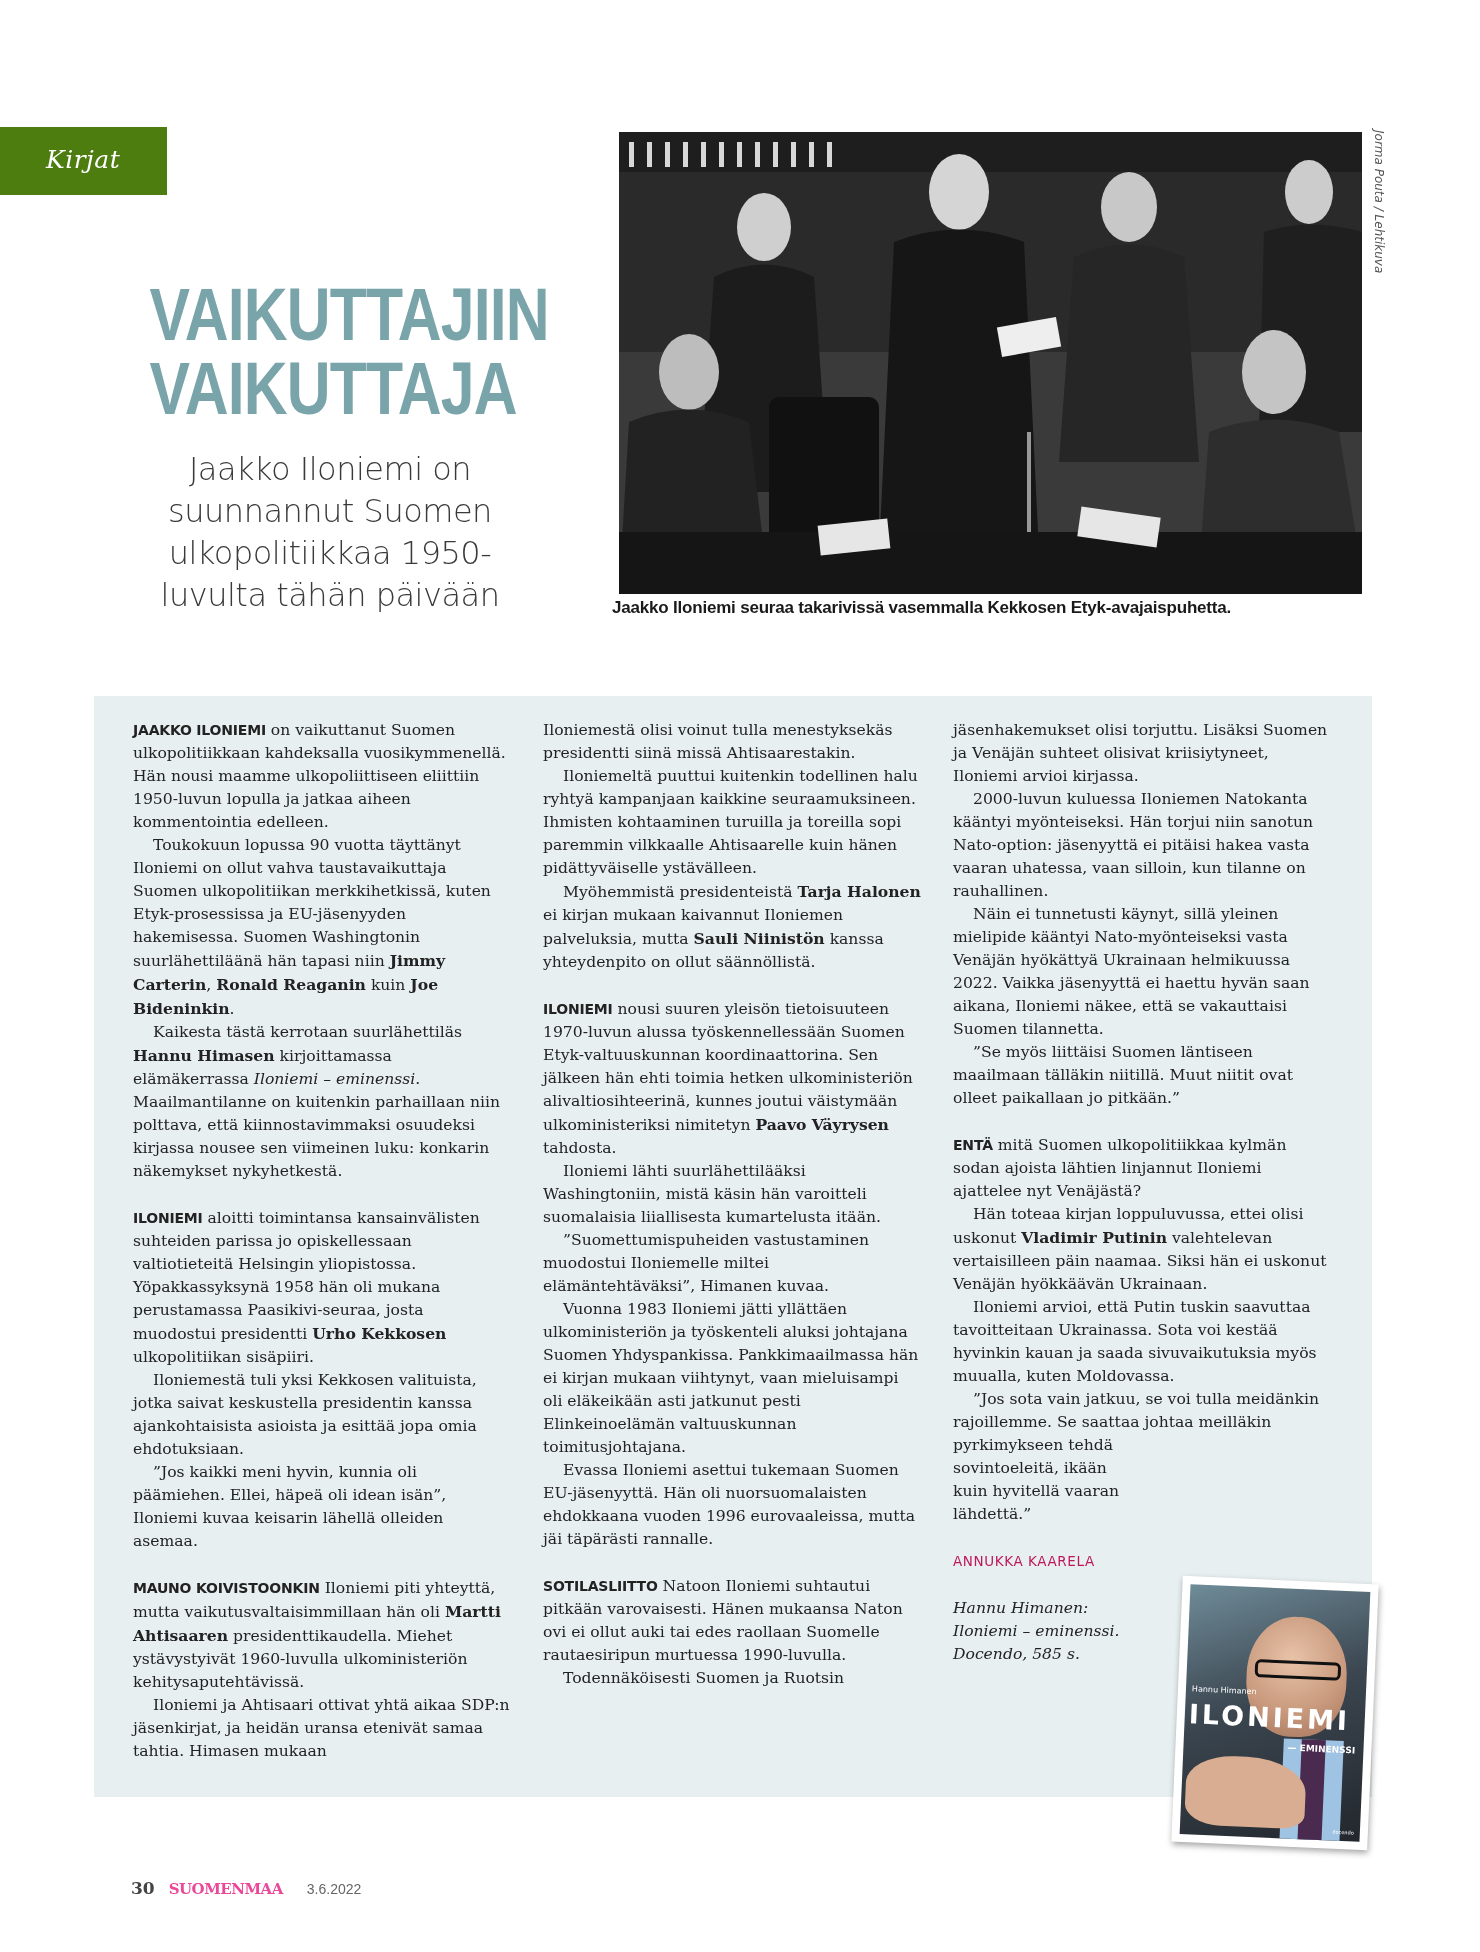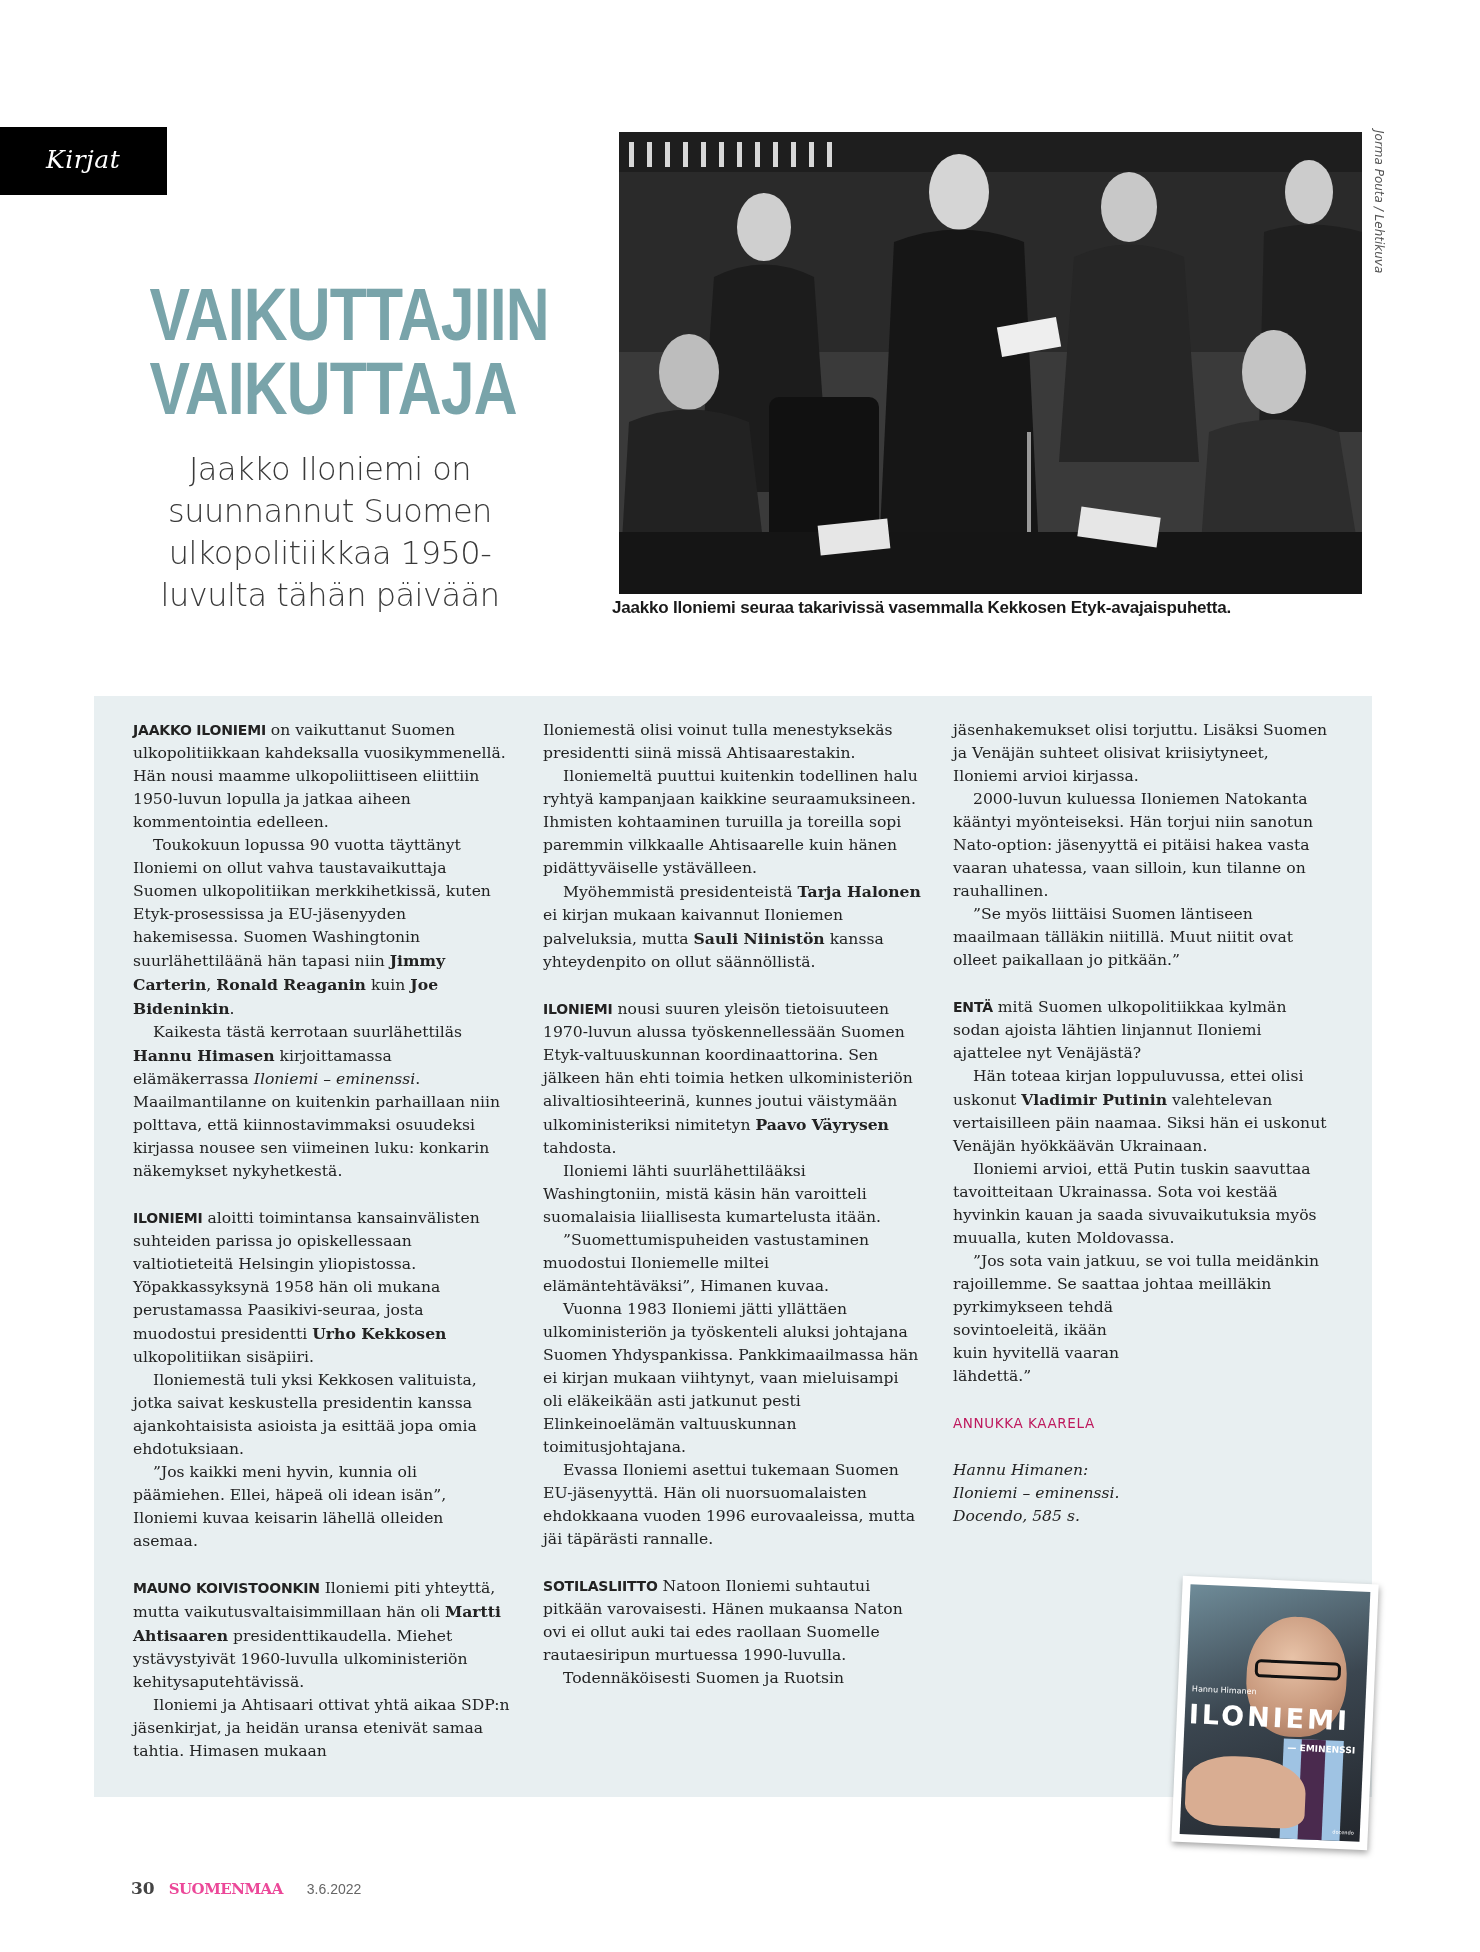--- a/index.html
+++ b/index.html
@@ -1,18 +1,18 @@
 <!DOCTYPE html>
 <html><head>
 <meta charset="utf-8">
 <style>
   html, body { margin:0; padding:0; background:#ffffff; }
   body { width:1480px; height:1952px; position:relative; overflow:hidden; font-family:"DejaVu Serif", serif; color:#1f1f1f; }
 
-  .section-tag { position:absolute; left:0; top:127px; width:167px; height:68px; background:#000000; }
+  .section-tag { position:absolute; left:0; top:127px; width:167px; height:68px; background:#4d7c0f; }
   .section-tag span { position:absolute; left:46px; top:18px; font-family:"DejaVu Serif", serif; font-style:italic; font-size:25px; color:#ffffff; letter-spacing:0.5px; }
 
   .headline { position:absolute; left:110px; top:228px; width:440px; text-align:center; font-family:"Liberation Sans", sans-serif; font-weight:bold; font-size:74px; line-height:74px; color:#79a4aa; letter-spacing:-1px; transform:scaleX(0.82); transform-origin:center top; }
   .headline div { white-space:nowrap; }
 
   .deck { position:absolute; left:130px; top:448px; width:400px; text-align:center; font-family:"DejaVu Sans", sans-serif; font-weight:200; font-size:32px; line-height:42px; color:#3a3a3a; letter-spacing:-0.5px; }
 
   .photo { position:absolute; left:619px; top:132px; width:743px; height:462px; background:#2b2b2b; overflow:hidden; }
   .photo svg { width:100%; height:100%; display:block; }
   .credit { position:absolute; left:1372px; top:130px; writing-mode:vertical-rl; font-family:"DejaVu Sans", sans-serif; font-style:italic; font-size:12px; color:#555; }
@@ -128,20 +128,21 @@
   <p><span>”Suomettumispuheiden vastustaminen muodostui Iloniemelle miltei elämäntehtäväksi”, Himanen kuvaa.</span></p>
   <p><span>Vuonna 1983 Iloniemi jätti yllättäen ulkoministeriön ja työskenteli aluksi johtajana Suomen Yhdyspankissa. Pankkimaailmassa hän ei kirjan mukaan viihtynyt, vaan mieluisampi oli eläkeikään asti jatkunut pesti Elinkeinoelämän valtuuskunnan toimitusjohtajana.</span></p>
   <p><span>Evassa Iloniemi asettui tukemaan Suomen EU-jäsenyyttä. Hän oli nuorsuomalaisten ehdokkaana vuoden 1996 eurovaaleissa, mutta jäi täpärästi rannalle.</span></p>
   <p class="lead"><span class="kicker">SOTILASLIITTO</span><span> Natoon Iloniemi suhtautui pitkään varovaisesti. Hänen mukaansa Naton ovi ei ollut auki tai edes raollaan Suomelle rautaesiripun murtuessa 1990-luvulla.</span></p>
   <p><span>Todennäköisesti Suomen ja Ruotsin</span></p>
 </div>
 
 <div class="col col3">
   <p class="first"><span>jäsenhakemukset olisi torjuttu. Lisäksi Suomen ja Venäjän suhteet olisivat kriisiytyneet, Iloniemi arvioi kirjassa.</span></p>
   <p><span>2000-luvun kuluessa Iloniemen Natokanta kääntyi myönteiseksi. Hän torjui niin sanotun Nato-option: jäsenyyttä ei pitäisi hakea vasta vaaran uhatessa, vaan silloin, kun tilanne on rauhallinen.</span></p>
+  <p><span>Näin ei tunnetusti käynyt, sillä yleinen mielipide kääntyi Nato-myönteiseksi vasta Venäjän hyökättyä Ukrainaan helmikuussa 2022. Vaikka jäsenyyttä ei haettu hyvän saan aikana, Iloniemi näkee, että se vakauttaisi Suomen tilannetta.</span></p>
   <p><span>”Se myös liittäisi Suomen läntiseen maailmaan tälläkin niitillä. Muut niitit ovat olleet paikallaan jo pitkään.”</span></p>
   <p class="lead"><span class="kicker">ENTÄ</span><span> mitä Suomen ulkopolitiikkaa kylmän sodan ajoista lähtien linjannut Iloniemi ajattelee nyt Venäjästä?</span></p>
   <p><span>Hän toteaa kirjan loppuluvussa, ettei olisi uskonut </span><b>Vladimir Putinin</b><span> valehtelevan vertaisilleen päin naamaa. Siksi hän ei uskonut Venäjän hyökkäävän Ukrainaan.</span></p>
   <p><span>Iloniemi arvioi, että Putin tuskin saavuttaa tavoitteitaan Ukrainassa. Sota voi kestää hyvinkin kauan ja saada sivuvaikutuksia myös muualla, kuten Moldovassa.</span></p>
   <p><span>”Jos sota vain jatkuu, se voi tulla meidänkin rajoillemme. Se saattaa johtaa meilläkin</span></p>
   <p class="first narrow"><span>pyrkimykseen tehdä sovintoeleitä, ikään kuin hyvitellä vaaran lähdettä.”</span></p>
   <p class="byline">ANNUKKA KAARELA</p>
   <p class="bookinfo narrow">
     <span>Hannu Himanen:</span><br>
     <span>Iloniemi – eminenssi.</span><br>

